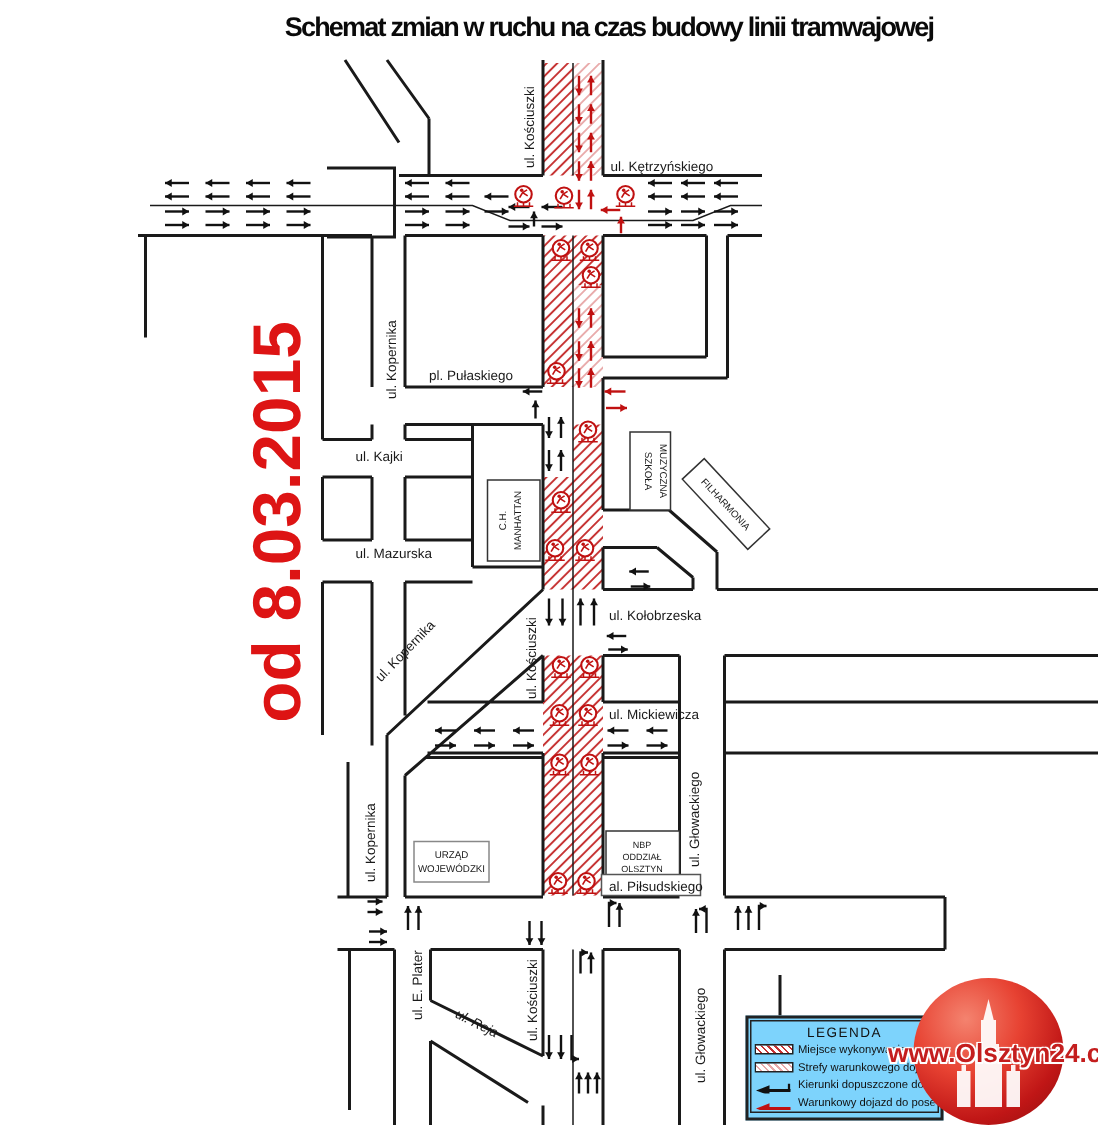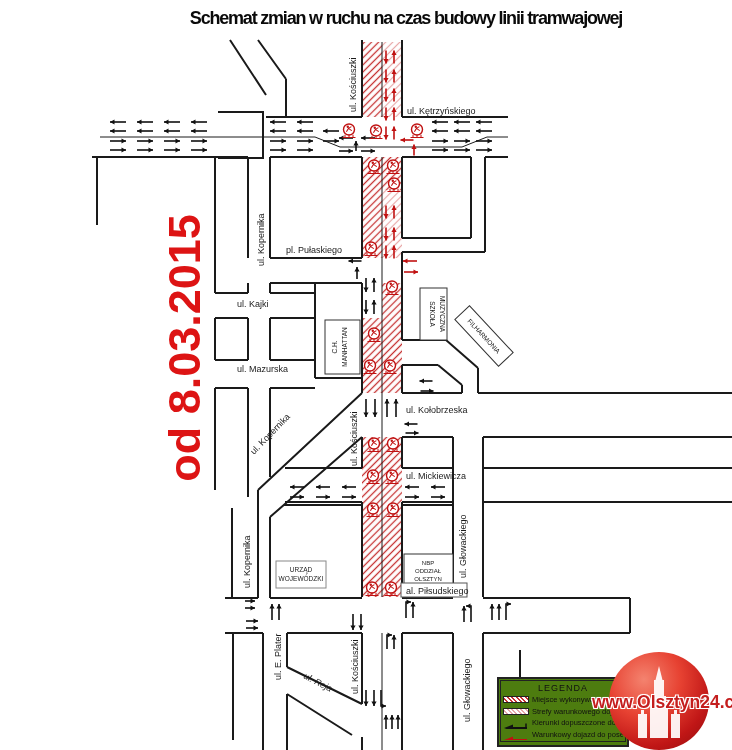--- a/index.html
+++ b/index.html
@@ -7,21 +7,21 @@
        font-family:"Liberation Sans", sans-serif;}
   #page-title{position:absolute;top:0;left:0;width:732px;height:37px;
        font-weight:bold;font-size:18px;letter-spacing:-1.2px;color:#0a0a0a;
        text-align:center;line-height:36px;white-space:nowrap;padding-left:40px;}
   #map-svg{position:absolute;left:0;top:0;}
   #date-label{position:absolute;left:30px;top:316px;width:310px;height:64px;
        transform:rotate(-90deg);transform-origin:center;
        font-weight:bold;font-size:45px;color:#dd1414;text-align:center;line-height:64px;
        white-space:nowrap;}
   .legend{position:absolute;left:497px;top:677px;width:132px;height:70px;
-       border:2px solid #222;background:#4d7c0f;box-sizing:border-box;z-index:5;}
+       border:2px solid #222;background:#7dd3fc;box-sizing:border-box;z-index:5;}
   .legend-inner{border:1px solid #222;margin:1px;height:62px;padding:1px 2px;box-sizing:border-box;overflow:hidden;}
   .legend-title{font-size:9px;letter-spacing:1px;text-align:center;color:#111;line-height:12px;}
   .legend-row{display:flex;align-items:center;height:11.5px;white-space:nowrap;overflow:hidden;}
   .legend-label{font-size:7.5px;color:#111;margin-left:3px;}
   .sw{display:inline-block;width:26px;height:7px;border:1px solid #222;box-sizing:border-box;flex:none;}
   .sw-dense{background:repeating-linear-gradient(45deg,#fff 0 2px,#c63333 2px 3.2px);}
   .sw-light{background:repeating-linear-gradient(45deg,#fff 0 2px,#e8a8a8 2px 3.2px);}
   .sw-arr{display:inline-block;width:26px;height:9px;flex:none;}
   .logo-circle{position:absolute;left:609px;top:652px;width:100px;height:98px;border-radius:50%;
        background:radial-gradient(circle at 35% 28%, #f4836f 0%, #e74232 38%, #c01616 70%, #8d0d0d 100%);

